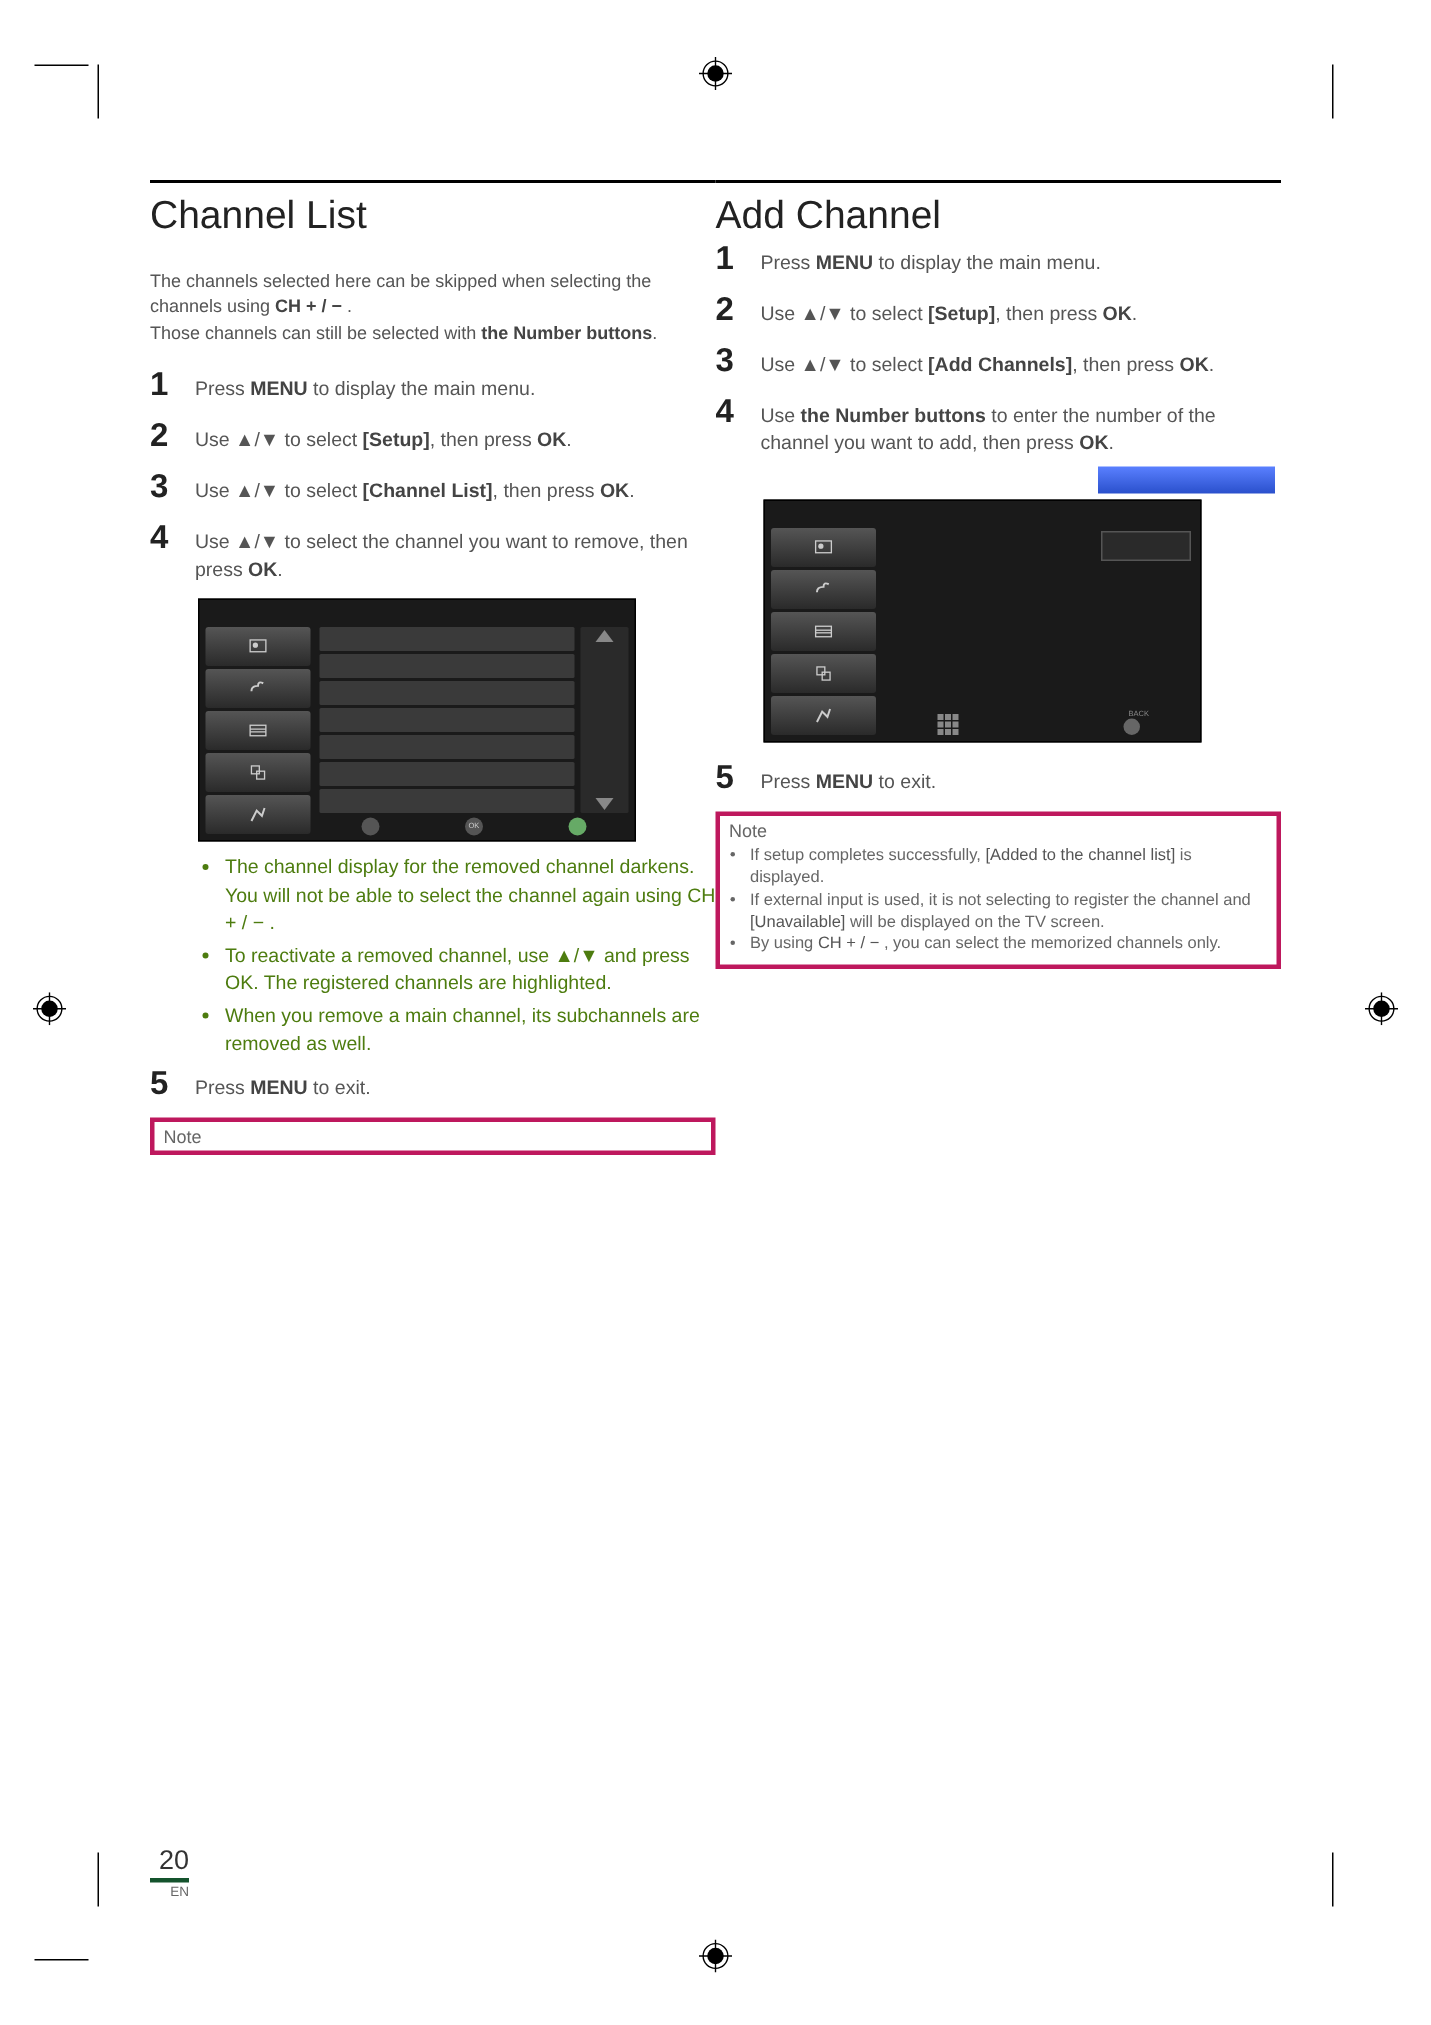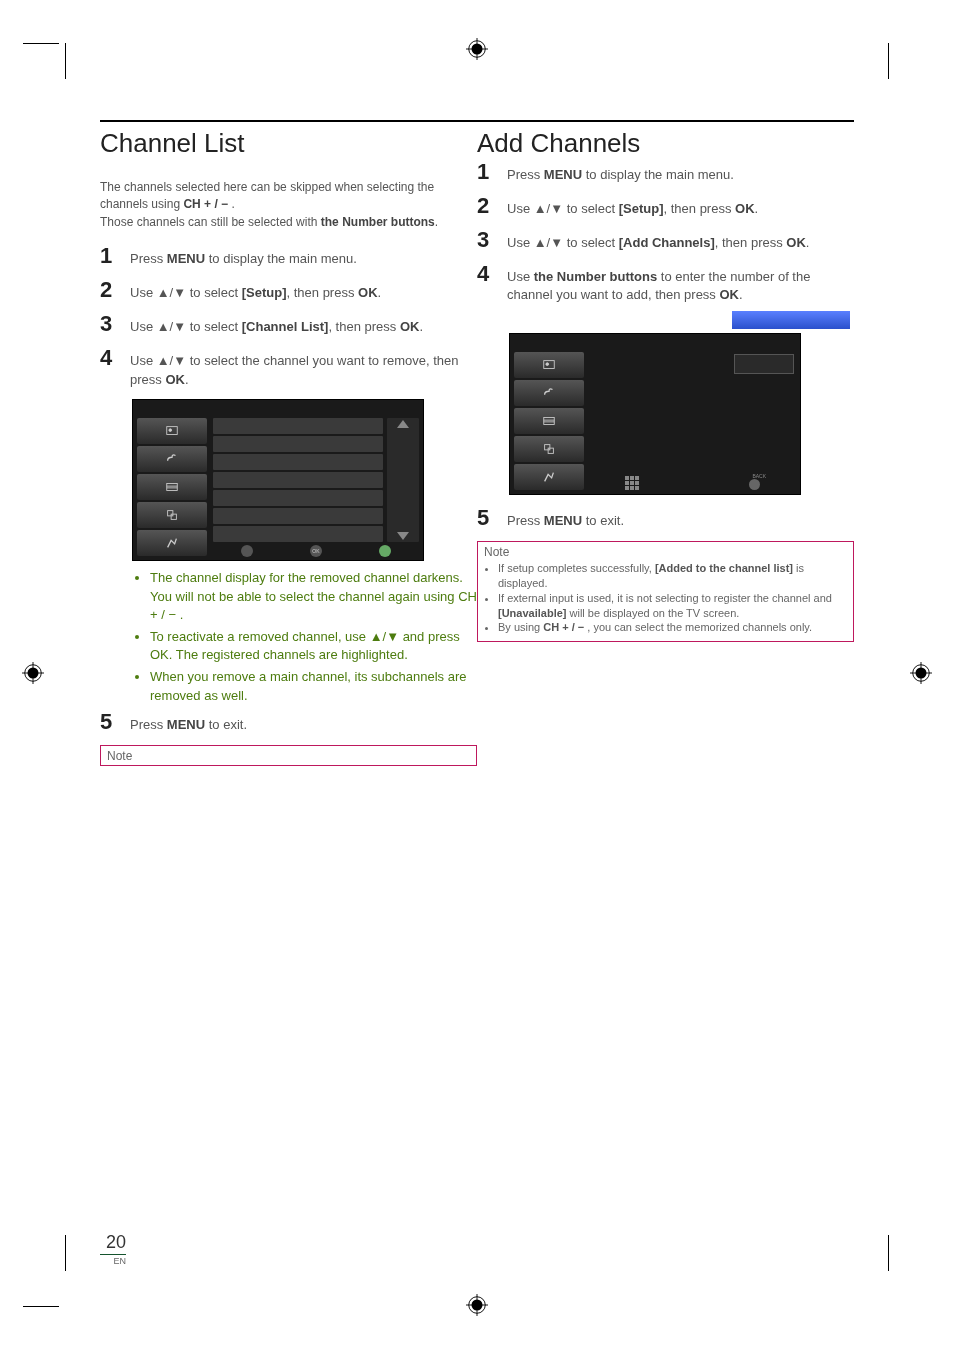--- a/index.html
+++ b/index.html
@@ -197,50 +197,50 @@
   .ss-keypad {
     position:absolute; bottom:4px; left: 115px;
     width:14px; height:14px;
     display:grid; grid-template-columns:repeat(3,1fr); grid-template-rows:repeat(3,1fr); gap:1px;
   }
   .ss-keypad div { background:#888; }
   .ss-back { position:absolute; bottom:4px; right:40px; width:11px; height:11px; border-radius:50%; background:#666;}
   .ss-back-lbl { position:absolute; bottom:15px; right:34px; font-size:5px; color:#888;}
 
   .note-box {
-    border: 1px solid #be185d;
+    border: 3px solid #be185d;
     margin-top: 10px;
     font-size: 11px;
   }
   .note-title {
     padding: 3px 6px 2px 6px;
     color: #666;
     font-size: 12px;
     border-bottom: 0;
   }
   .note-list {
     list-style: disc;
     padding: 0 8px 6px 20px;
     margin: 0;
     color: #666;
     line-height: 1.35;
   }
-  .note-list .bold { font-weight: 700; color: #555; }
+  .note-list .bold { font-weight: 400; color: #555; }
 
   .page-num {
     position: absolute;
     bottom: 84px;
     left: 100px;
     text-align: right;
     width: 26px;
   }
   .page-num .num {
     font-size: 18px;
     color: #333;
-    border-bottom: 1px solid #14532d;
+    border-bottom: 3px solid #14532d;
     display: block;
     padding-bottom: 1px;
   }
   .page-num .lang {
     font-size: 9px;
     color: #666;
     display: block;
     text-align: right;
     margin-top: 1px;
   }
@@ -385,21 +385,21 @@
           <span class="step-body"><span>Press </span><span class="bold">MENU</span><span> to exit.</span></span>
         </li>
       </ol>
 
       <div class="note-box">
         <div class="note-title">Note</div>
       </div>
     </div>
 
     <div class="col">
-      <h2>Add Channels</h2>
+      <h2>Add Channel</h2>
 
       <ol class="steps">
         <li>
           <span class="step-num">1</span>
           <span class="step-body"><span>Press </span><span class="bold">MENU</span><span> to display the main menu.</span></span>
         </li>
         <li>
           <span class="step-num">2</span>
           <span class="step-body"><span>Use ▲/▼ to select </span><span class="bold">[Setup]</span><span>, then press </span><span class="bold">OK</span><span>.</span></span>
         </li>

